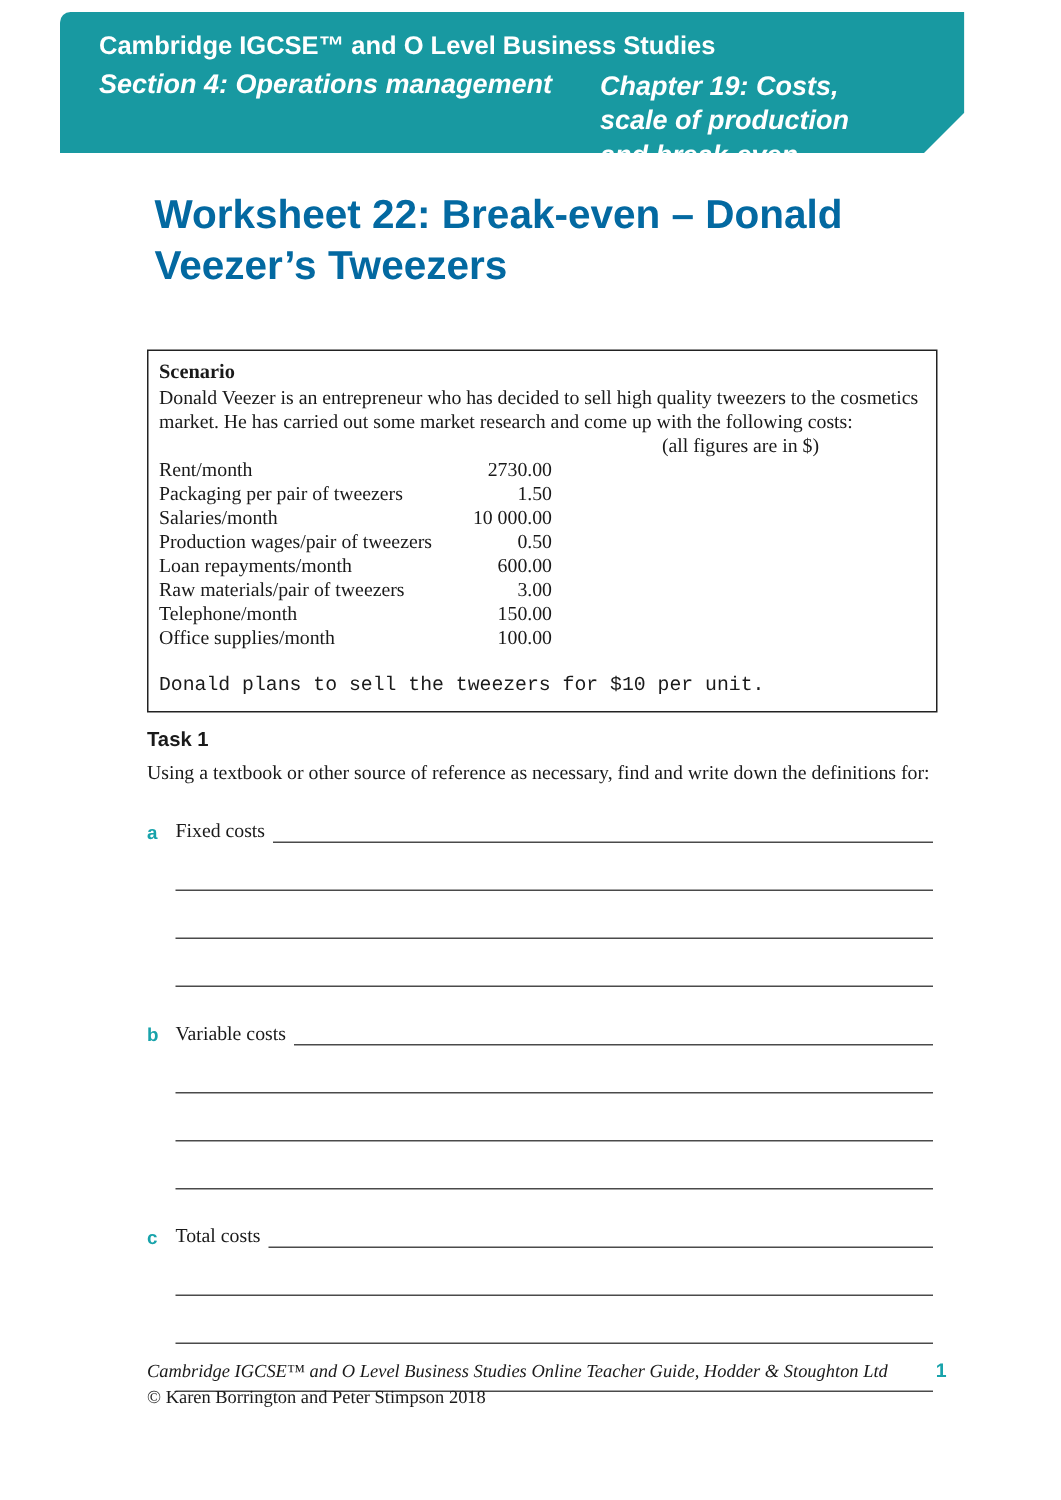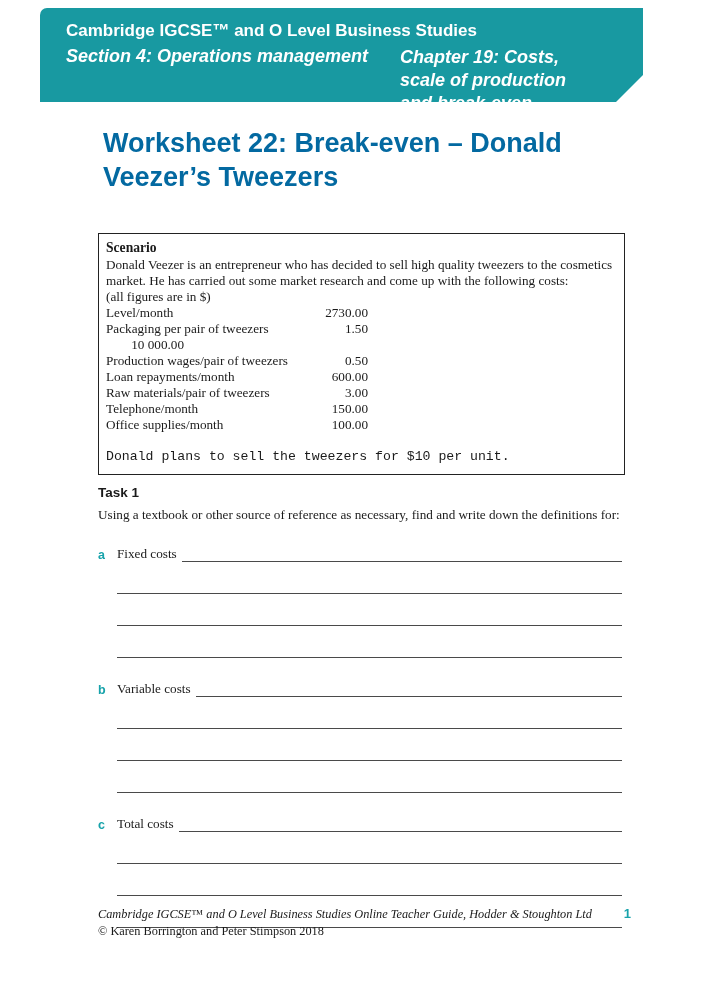--- a/index.html
+++ b/index.html
@@ -28,21 +28,21 @@
     font-size:27px; line-height:34px; font-weight:bold; color:#0369a1;
   }
   
   .scenario-box {
     margin:39px 82px 0 98px;
     border:1.4px solid #222;
     padding:5px 8px 9px 7px;
     font-size:13.2px; line-height:16px;
   }
   .scenario-heading { font-weight:bold; font-size:13.6px; line-height:18px; }
-  .figures-note { width:440px; text-align:left; }
+  .figures-note { width:440px; text-align:right; }
   .costs-table { width:262px; }
   .costs-row { display:flex; justify-content:space-between; }
   .cost-label { flex:1; }
   .cost-value { width:78px; text-align:right; }
   .scenario-closing { margin-top:16px;font-family:Liberation Mono, monospace; }
   
   .task-heading {
     margin:10px 0 0 98px;
     font-family:"Liberation Sans", sans-serif; font-weight:bold; font-size:13.5px;
   }
@@ -80,28 +80,29 @@
   </header>
 
   <h1 class="ws-title">Worksheet 22: Break-even – Donald Veezer’s Tweezers</h1>
 
   <section class="scenario-box">
     <div class="scenario-heading">Scenario</div>
     <p class="scenario-intro">Donald Veezer is an entrepreneur who has decided to sell high quality tweezers to the cosmetics market. He has carried out some market research and come up with the following costs:</p>
     <div class="figures-note">(all figures are in $)</div>
     <div class="costs-table">
         <div class="costs-row">
-          <span class="cost-label">Level/month</span>
+          <span class="cost-label">Rent/month</span>
           <span class="cost-value">2730.00</span>
         </div>
         <div class="costs-row">
           <span class="cost-label">Packaging per pair of tweezers</span>
           <span class="cost-value">1.50</span>
         </div>
         <div class="costs-row">
+          <span class="cost-label">Salaries/month</span>
           <span class="cost-value">10 000.00</span>
         </div>
         <div class="costs-row">
           <span class="cost-label">Production wages/pair of tweezers</span>
           <span class="cost-value">0.50</span>
         </div>
         <div class="costs-row">
           <span class="cost-label">Loan repayments/month</span>
           <span class="cost-value">600.00</span>
         </div>

